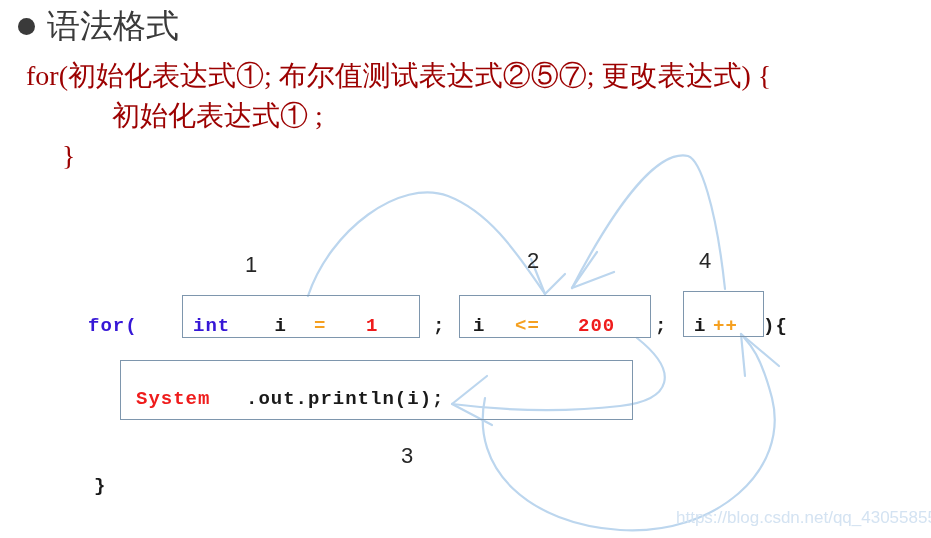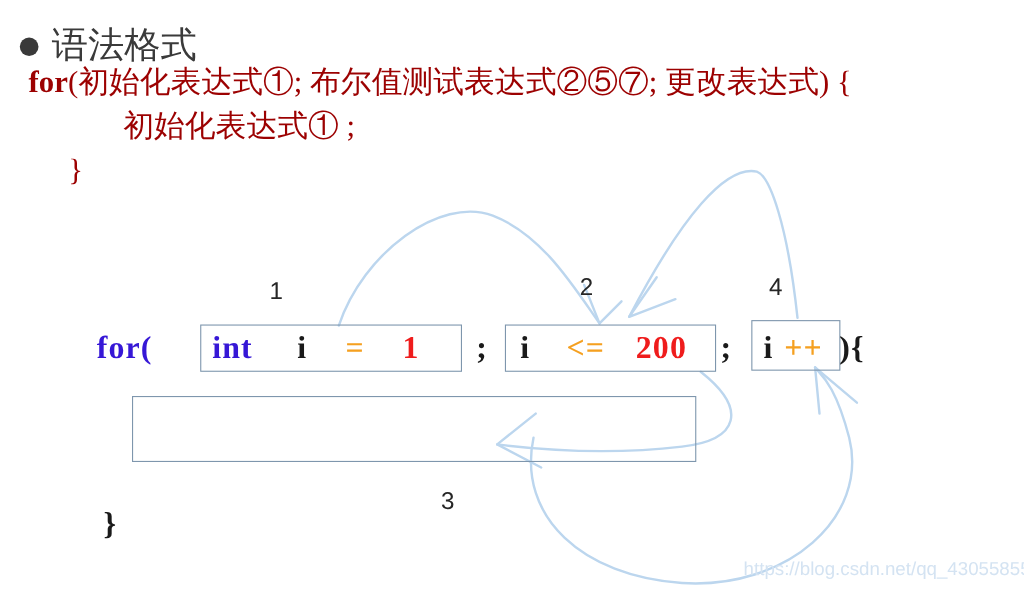--- a/index.html
+++ b/index.html
@@ -13,21 +13,21 @@
     height: 538px;
     background: #ffffff;
     overflow: hidden;
     font-family: "Liberation Sans", sans-serif;
   }
 
   
   #heading {
     position: absolute;
     left: 18px;
-    top: 24px;
+    top: 8px;
     display: flex;
     align-items: center;
     gap: 12px;
     color: #3a3a3a;
     font-family: "Liberation Serif", serif;
     font-size: 33px;
     line-height: 1.1;
     white-space: nowrap;
   }
   #heading .bullet {
@@ -44,21 +44,21 @@
     position: absolute;
     left: 26px;
     top: 56px;
     color: #9c0101;
     font-family: "Liberation Serif", serif;
     font-size: 28px;
     line-height: 1.42;
     white-space: nowrap;
   }
   #syntax .kw {
-    font-weight: bold;
+    font-weight: normal;
     margin-top: 12px;
   }
   #syntax .line2 {
     padding-left: 86px;
   }
   #syntax .line3 {
     padding-left: 36px;
   }
 
   
@@ -73,26 +73,27 @@
     position: absolute;
     left: 0;
     top: 0;
     width: 931px;
     height: 538px;
     pointer-events: none;
   }
 
   .codetext {
     position: absolute;
-    font-family: Liberation Serif, serif;
+    font-family: Liberation Mono, monospace;
     font-weight: bold;
-    font-size: 29px;
+    font-size: 19px;
     letter-spacing: 1px;
     white-space: pre;
     line-height: 1;
+    margin-top: 15px;
   }
   .c-blue   { color: #3617d6; }
   .c-black  { color: #1a1a1a; }
   .c-orange { color: #f5a020; }
   .c-red    { color: #ef1c1c; }
 
   .hlbox {
     position: absolute;
     border: 1px solid #7e96ad;
     box-sizing: border-box;
@@ -168,20 +169,22 @@
     <span class="codetext c-red" style="left:366px; top:302px;">1</span>
     <span class="codetext c-black" style="left:433px; top:302px;">;</span>
     <span class="codetext c-black" style="left:473px; top:302px;">i </span>
     <span class="codetext c-orange" style="left:515px; top:302px;">&lt;= </span>
     <span class="codetext c-red" style="left:578px; top:302px;">200</span>
     <span class="codetext c-black" style="left:655px; top:302px;">;</span>
     <span class="codetext c-black" style="left:694px; top:302px;">i</span>
     <span class="codetext c-orange" style="left:713px; top:302px;">++</span>
     <span class="codetext c-black" style="left:763px; top:302px;">){</span>
 
+    <span class="codetext c-red" style="left:136px; top:375px;">System</span>
+    <span class="codetext c-black" style="left:246px; top:375px;">.out.println(i);</span>
 
     <span class="codetext c-black" style="left:94px; top:462px;">}</span>
 
   </div>
 
   <div id="watermark">https://blog.csdn.net/qq_43055855</div>
 
 </div>
 
 </body></html>

